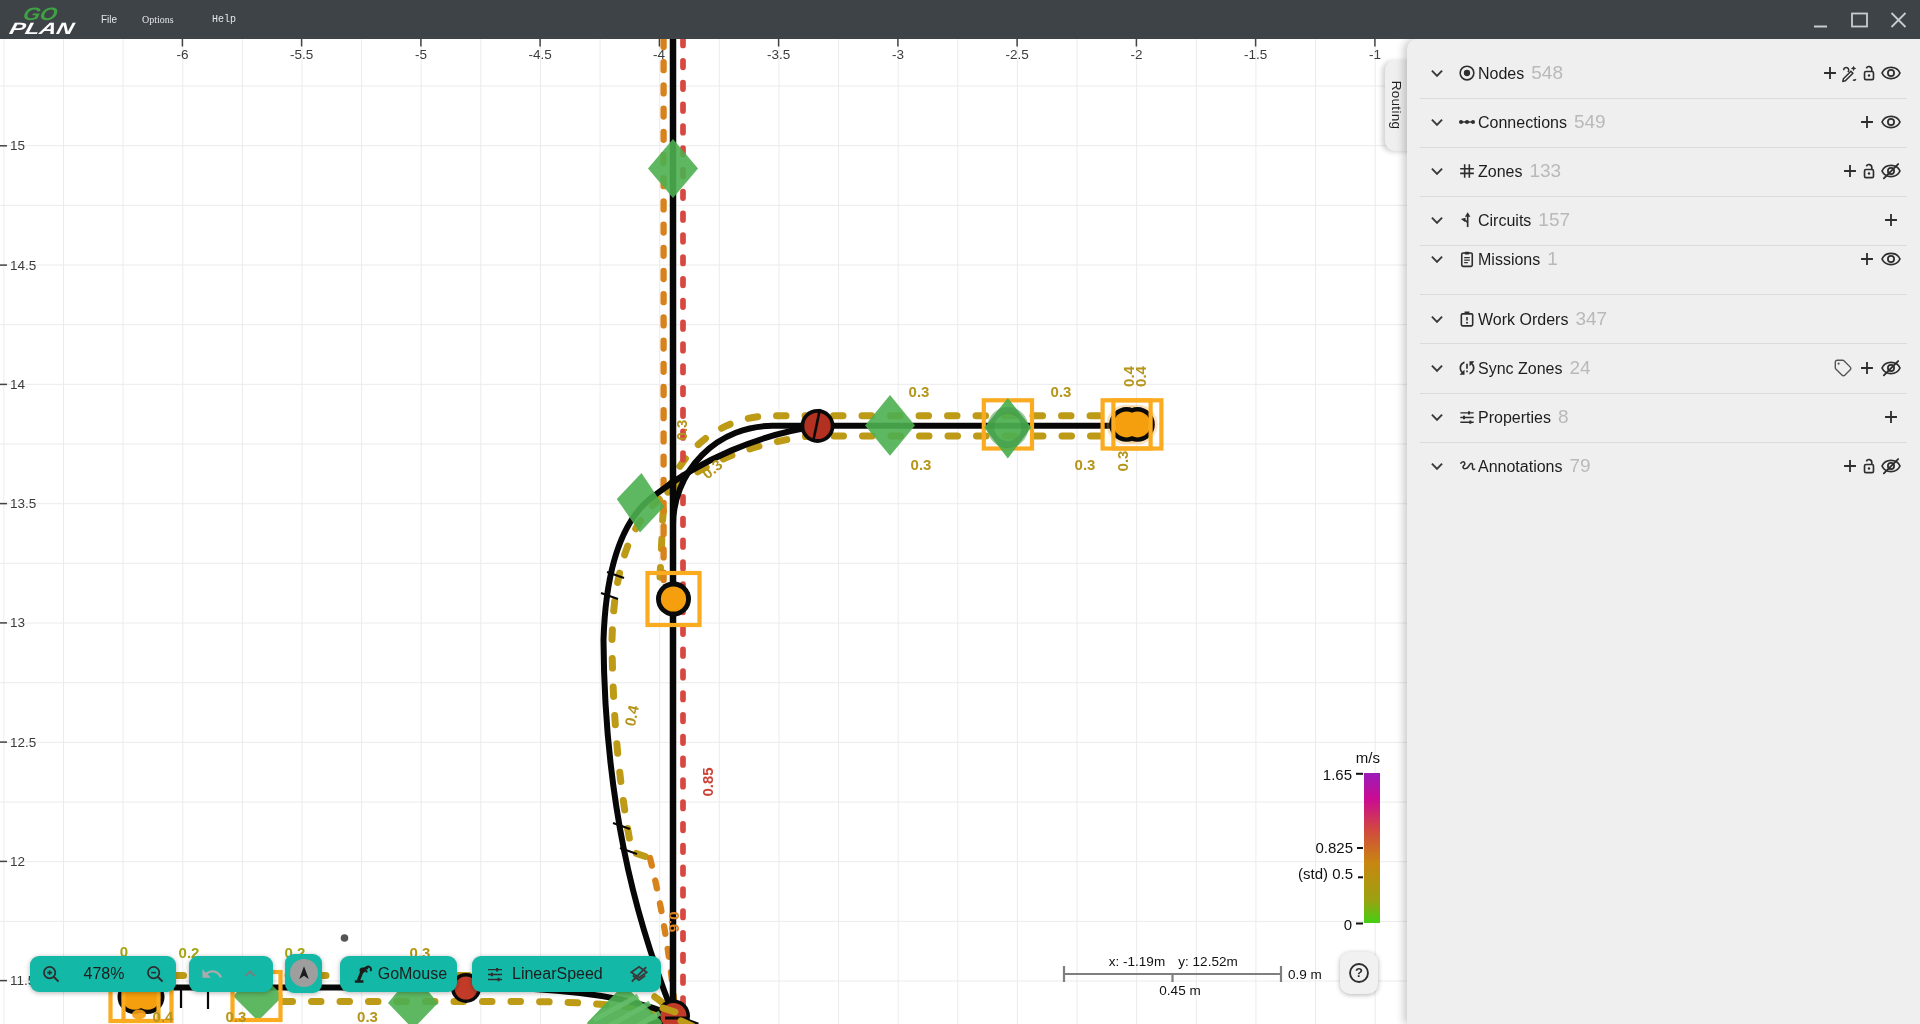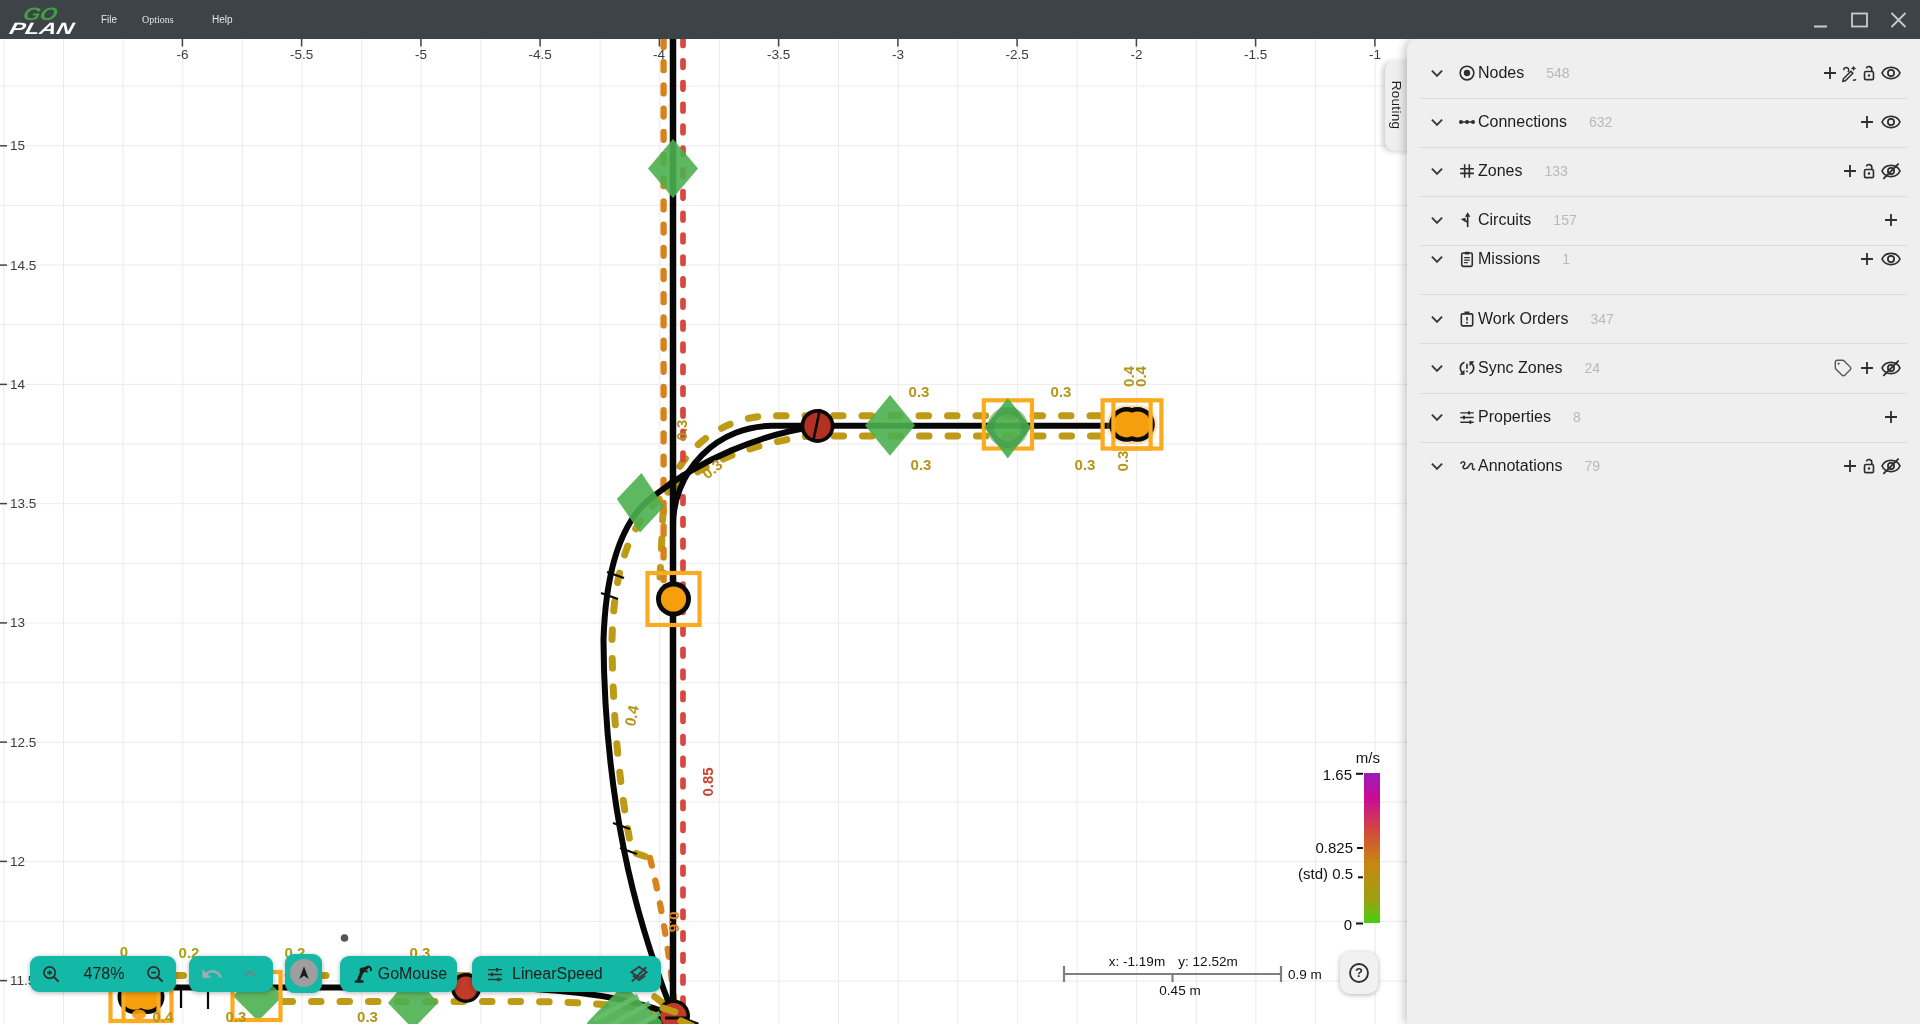--- a/index.html
+++ b/index.html
@@ -9,21 +9,21 @@
   .wctl{position:absolute;top:0;height:39px;color:#c9cdd0;}
   #canvas-svg{position:absolute;left:0;top:0;z-index:1;}
   #sidebar{position:absolute;left:1407px;top:39px;width:513px;height:985px;background:#f0efef;
     border-top-left-radius:10px;box-shadow:-3px 0 8px rgba(0,0,0,0.22);z-index:40;}
   #routingtab{position:absolute;left:1385px;top:60px;width:30px;height:91px;background:#f0efef;
     border-radius:10px 0 0 10px;box-shadow:-3px 1px 5px rgba(0,0,0,0.18);z-index:39;}
   #routingtab span{position:absolute;left:4px;top:45px;transform:translateY(-50%) ;
     writing-mode:vertical-rl;font-size:13.5px;color:#1f1f1f;letter-spacing:0.3px;}
   .srow{position:absolute;left:1407px;width:513px;height:49px;z-index:41;}
   .srow .title{position:absolute;left:71px;top:50%;transform:translateY(-50%);font-size:16px;color:#1d1d1d;white-space:nowrap;}
-  .srow .count{font-size:14px;color:#b9b9b9;margin-left:22px;font-weight:normal;}
+  .srow .count{font-size:19px;color:#b9b9b9;margin-left:7px;font-weight:normal;}
   .sdiv{position:absolute;left:1420px;width:487px;height:1px;background:#dbdbdb;z-index:41;}
   .pill{position:absolute;background:#14b8a6;border-radius:9px;box-shadow:0 1px 5px rgba(0,0,0,0.3);
     z-index:30;}
   .ric{position:absolute;top:50%;transform:translate(-50%,-50%);}
   .ptext{font-size:16px;color:#1d1d1d;}
   #legend{position:absolute;z-index:20;}
   #helpbtn{position:absolute;left:1340px;top:952px;width:38px;height:42px;background:#f2f1f1;
     border-radius:10px;box-shadow:0 1px 5px rgba(0,0,0,0.3);z-index:30;}
 </style>
 </head>
@@ -199,21 +199,21 @@
 </svg>
 <div id="titlebar">
   <svg width="95" height="39" style="position:absolute;left:0;top:0">
     <g transform="skewX(-14)" font-family="Liberation Sans, sans-serif" font-style="italic" font-weight="bold">
       <text x="27" y="20.5" font-size="18" fill="#3fa044" textLength="34" lengthAdjust="spacingAndGlyphs">GO</text>
       <text x="17" y="34" font-size="16.5" fill="#fdfdfd" textLength="64" lengthAdjust="spacingAndGlyphs">PLAN</text>
     </g>
   </svg>
   <div class="menu" style="left:101px;">File</div>
   <div class="menu" style="left:142px;font-family:Liberation Serif, serif;">Options</div>
-  <div class="menu" style="left:212px;">Help</div>
+  <div class="menu" style="left:212px;font-family:Liberation Mono, monospace;">Help</div>
   <svg class="wctl" width="120" height="39" style="left:1800px;">
     <line x1="14" y1="26.5" x2="27" y2="26.5" stroke="#c9cdd0" stroke-width="2"></line>
     <rect x="52" y="13.5" width="15" height="13" fill="none" stroke="#c9cdd0" stroke-width="1.8"></rect>
     <path d="M 91.5 13 L 105.5 27 M 105.5 13 L 91.5 27" stroke="#c9cdd0" stroke-width="1.8"></path>
   </svg>
 </div>
 <div id="routingtab">
     <span>Routing</span>
   </div>
 <div id="sidebar"></div>
@@ -348,21 +348,21 @@
     </svg>
 </div>
 <div class="sdiv" style="top:97.9px"></div>
 <div class="srow" style="top:97.7px">
   <svg class="ric" style="left:30px" width="21" height="21" viewBox="0 0 24 24">
       <use href="#i-chev"></use>
     </svg>
   <svg class="ric" style="left:60px" width="20" height="20" viewBox="0 0 24 24">
       <use href="#i-conn"></use>
     </svg>
-  <span class="title">Connections<span class="count">632</span></span>
+  <span class="title">Connections<span class="count">549</span></span>
   <svg class="ric" style="left:460px" width="21" height="21" viewBox="0 0 24 24">
       <use href="#i-plus"></use>
     </svg>
   <svg class="ric" style="left:484px" width="22" height="22" viewBox="0 0 24 24">
       <use href="#i-eye"></use>
     </svg>
 </div>
 <div class="sdiv" style="top:147px"></div>
 <div class="srow" style="top:146.8px">
   <svg class="ric" style="left:30px" width="21" height="21" viewBox="0 0 24 24">

